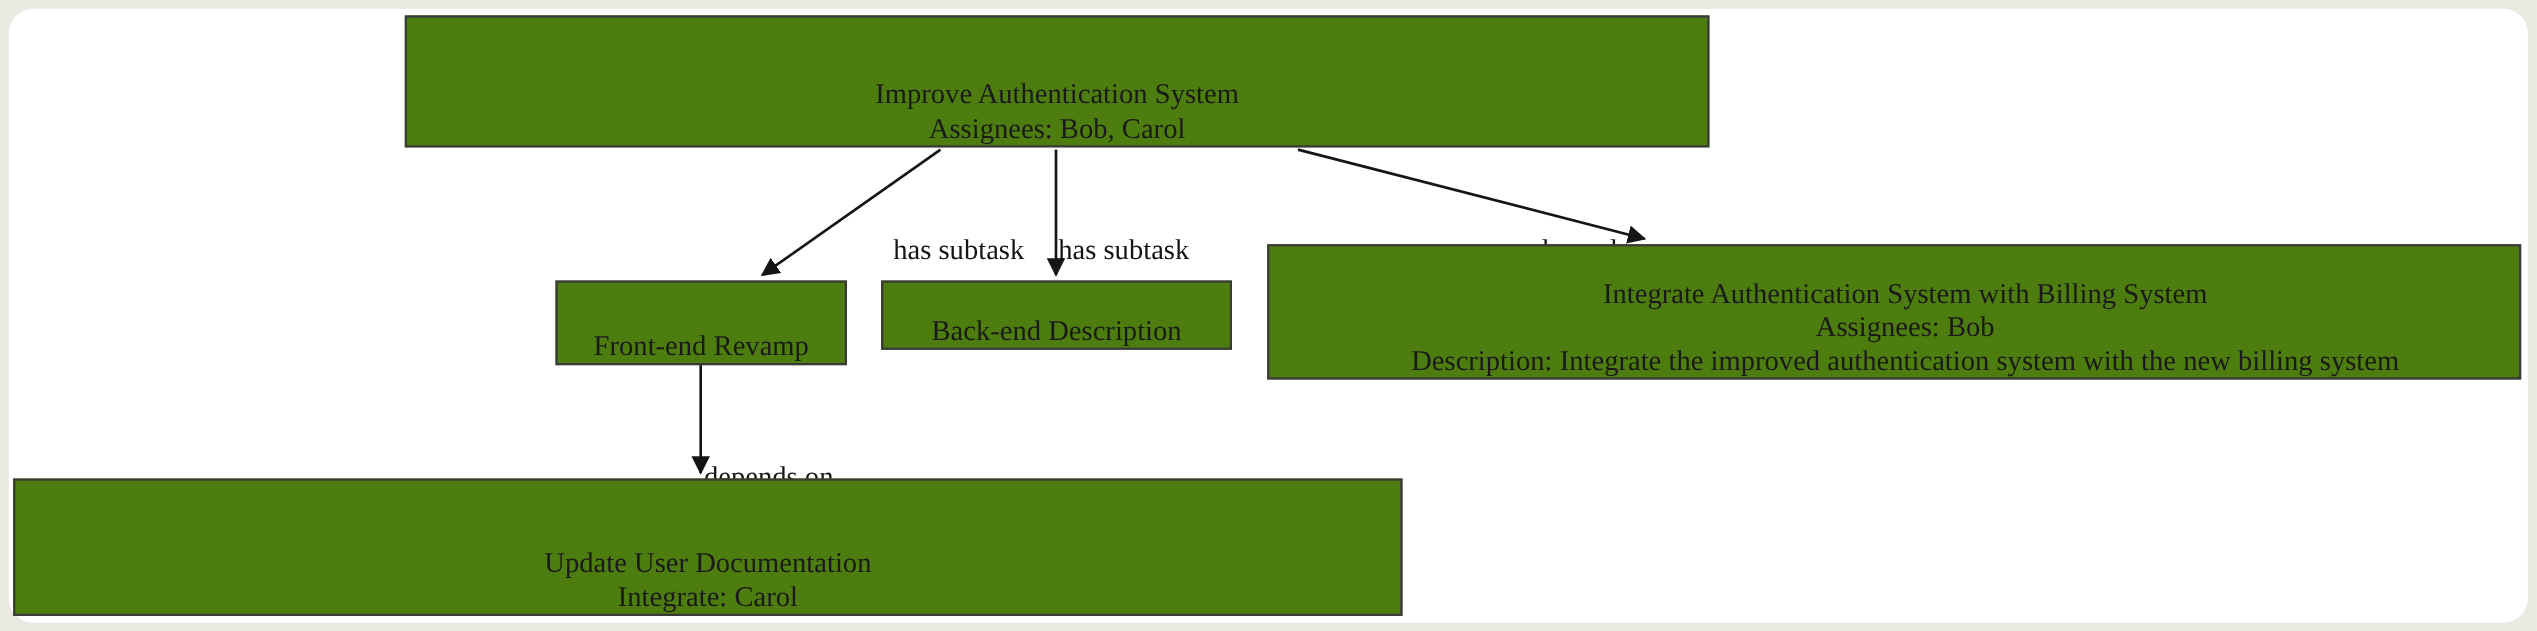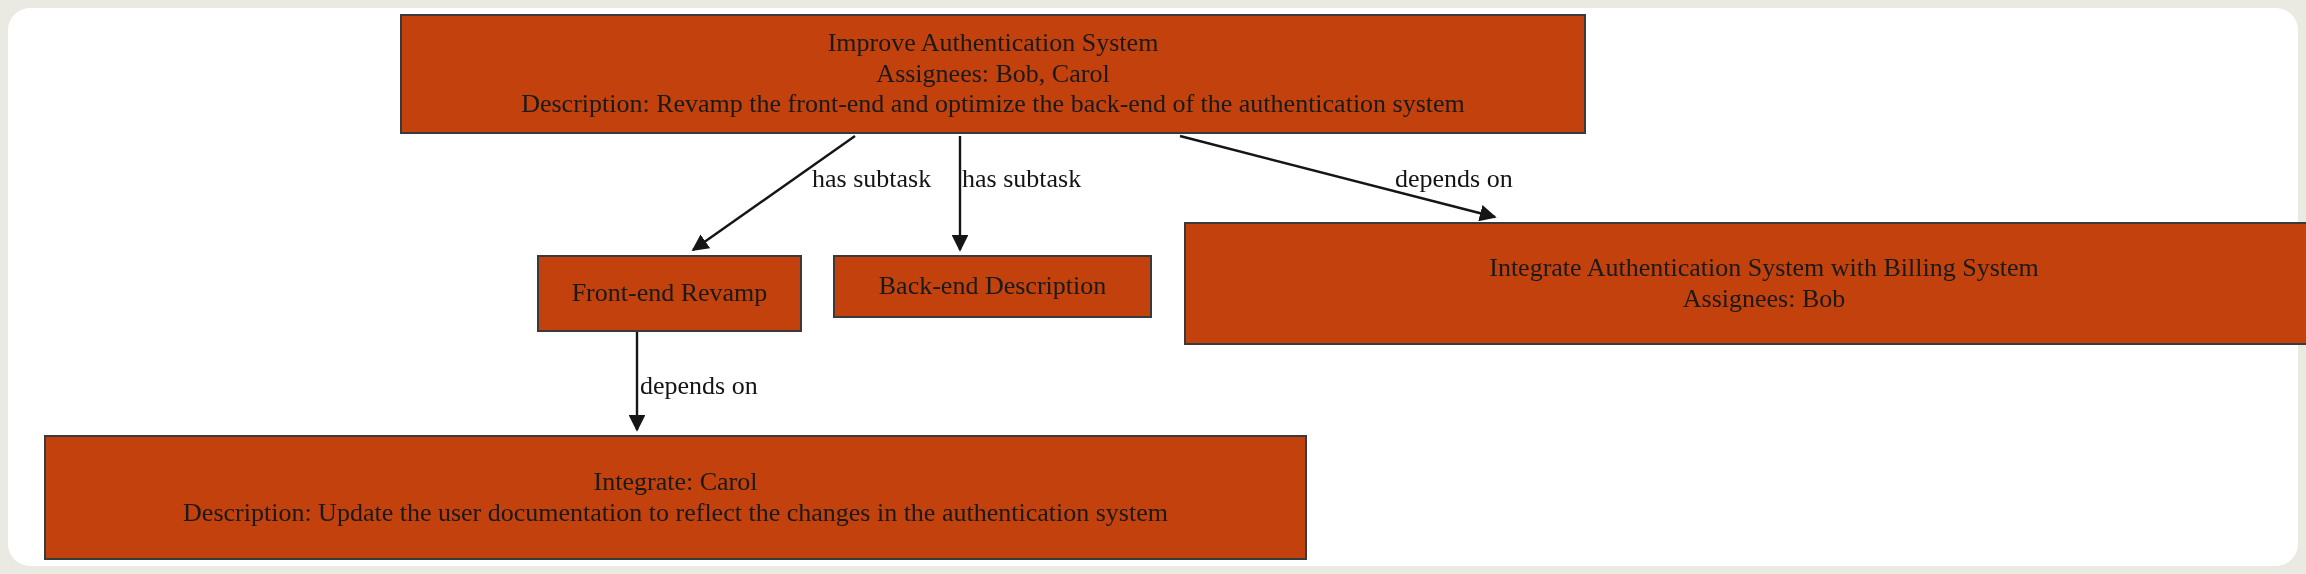--- a/index.html
+++ b/index.html
@@ -35,47 +35,47 @@
   #graph {
     position: absolute;
     left: 0;
     top: 0;
     width: 2306px;
     height: 574px;
   }
   .node {
     position: absolute;
     box-sizing: border-box;
-    background: #c2410c;
+    background: #4d7c0f;
     border: 2px solid #3a3a3a;
     display: flex;
     flex-direction: column;
     align-items: center;
-    justify-content: center;
+    justify-content: flex-end;
     text-align: center;
     color: #1a1a1a;
     font-family: "Liberation Serif", "DejaVu Serif", serif;
     font-size: 26px;
     line-height: 1.17;
     white-space: nowrap;
-    margin-left: 32px;
   }
   .node .line {
     display: block;
     width: 100%;
     text-align: center;
   }
   .edge-label {
     position: absolute;
     color: #141414;
     font-family: "Liberation Serif", "DejaVu Serif", serif;
     font-size: 26px;
     line-height: 1;
     white-space: nowrap;
     background: transparent;
+    margin-top: 48px;
   }
 
   
   #node-improve-authentication-system { left: 368px;  top: 14px;  width: 1186px; height: 120px; }
   #node-front-end-revamp              { left: 505px;  top: 255px; width: 265px;  height: 77px;  }
   #node-back-end-optimization         { left: 801px;  top: 255px; width: 319px;  height: 63px;  }
   #node-integrate-auth-billing        { left: 1152px; top: 222px; width: 1140px; height: 123px; padding-left: 20px; }
   #node-update-user-documentation     { left: 12px;   top: 435px; width: 1263px; height: 125px; }
 
   
@@ -110,33 +110,33 @@
 
   <div class="edge-label" id="edge-label-has-subtask-2">has subtask</div>
 
   <div class="edge-label" id="edge-label-depends-on-1">depends on</div>
 
   <div class="edge-label" id="edge-label-depends-on-2">depends on</div>
 
   <div class="node" id="node-improve-authentication-system">
     <span class="line">Improve Authentication System</span>
     <span class="line">Assignees: Bob, Carol</span>
-    <span class="line">Description: Revamp the front-end and optimize the back-end of the authentication system</span>
   </div>
 
   <div class="node" id="node-front-end-revamp">
     <span class="line">Front-end Revamp</span>
   </div>
 
   <div class="node" id="node-back-end-optimization">
     <span class="line">Back-end Description</span>
   </div>
 
   <div class="node" id="node-integrate-auth-billing">
     <span class="line">Integrate Authentication System with Billing System</span>
     <span class="line">Assignees: Bob</span>
+    <span class="line">Description: Integrate the improved authentication system with the new billing system</span>
   </div>
 
   <div class="node" id="node-update-user-documentation">
+    <span class="line">Update User Documentation</span>
     <span class="line">Integrate: Carol</span>
-    <span class="line">Description: Update the user documentation to reflect the changes in the authentication system</span>
   </div>
 </div>
 
 </body></html>

